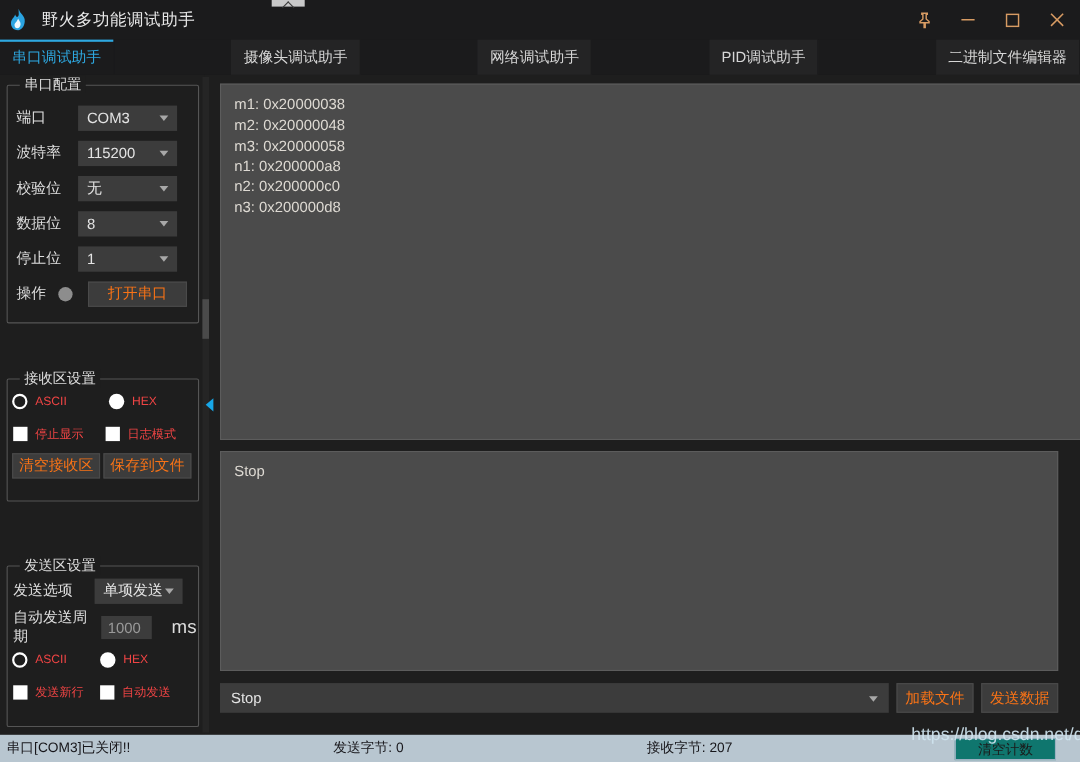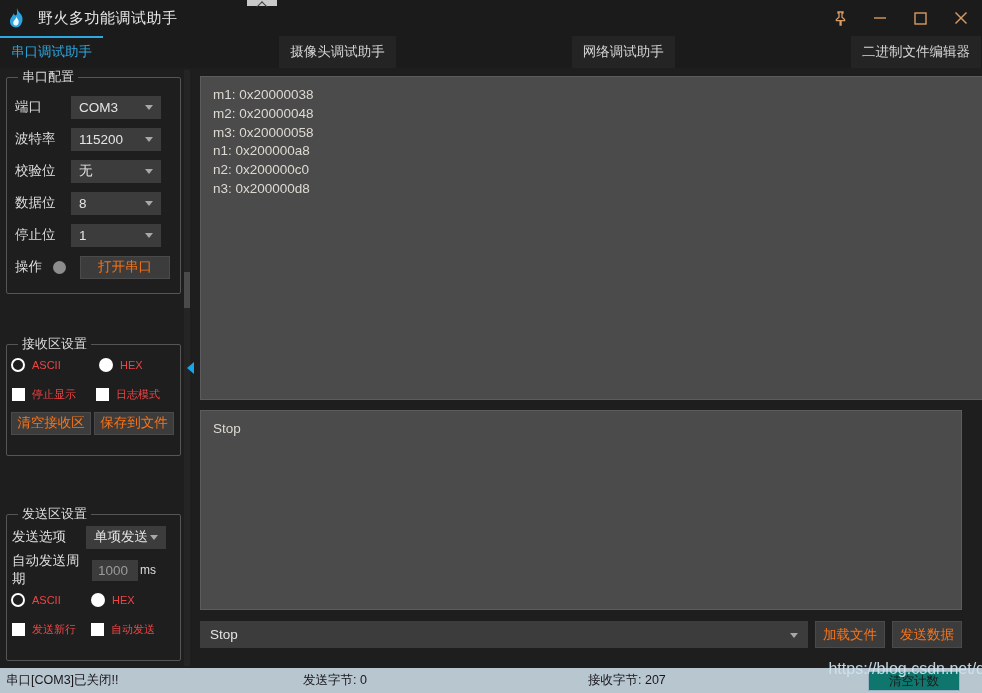--- a/index.html
+++ b/index.html
@@ -213,21 +213,21 @@
   .sm-input {
     height: 21px;
     background: #3c3c3c;
     color: #9a9a9a;
     font-size: 13.5px;
     display: flex;
     align-items: center;
     padding-left: 6px;
     box-sizing: border-box;
   }
-  .unit { color: #dedede; font-size: 12px; margin-left: 2px; }
+  .unit { color: #dedede; font-size: 17px; margin-left: 18px; }
 
   
   .side-scroll-track {
     position: absolute;
     left: 184px; top: 70px;
     width: 6px; height: 596px;
     background: #252525;
   }
   .side-scroll-thumb {
     position: absolute;
@@ -399,20 +399,21 @@
           <line x1="12.5" y1="1.5" x2="1.5" y2="12.5" stroke="#d79b63" stroke-width="1.4"></line>
         </svg>
       </div>
     </div>
   </div>
 
   <div class="tabbar">
     <div class="tab active">串口调试助手</div>
     <div class="tab">摄像头调试助手</div>
     <div class="tab">网络调试助手</div>
+    <div class="tab">PID调试助手</div>
     <div class="tab">二进制文件编辑器</div>
   </div>
 
 
   <div class="sidebar">
 
     <div class="groupbox" id="gb-serial">
       <div class="gb-title">串口配置</div>
 
       <div class="frow" style="top:17px;">

